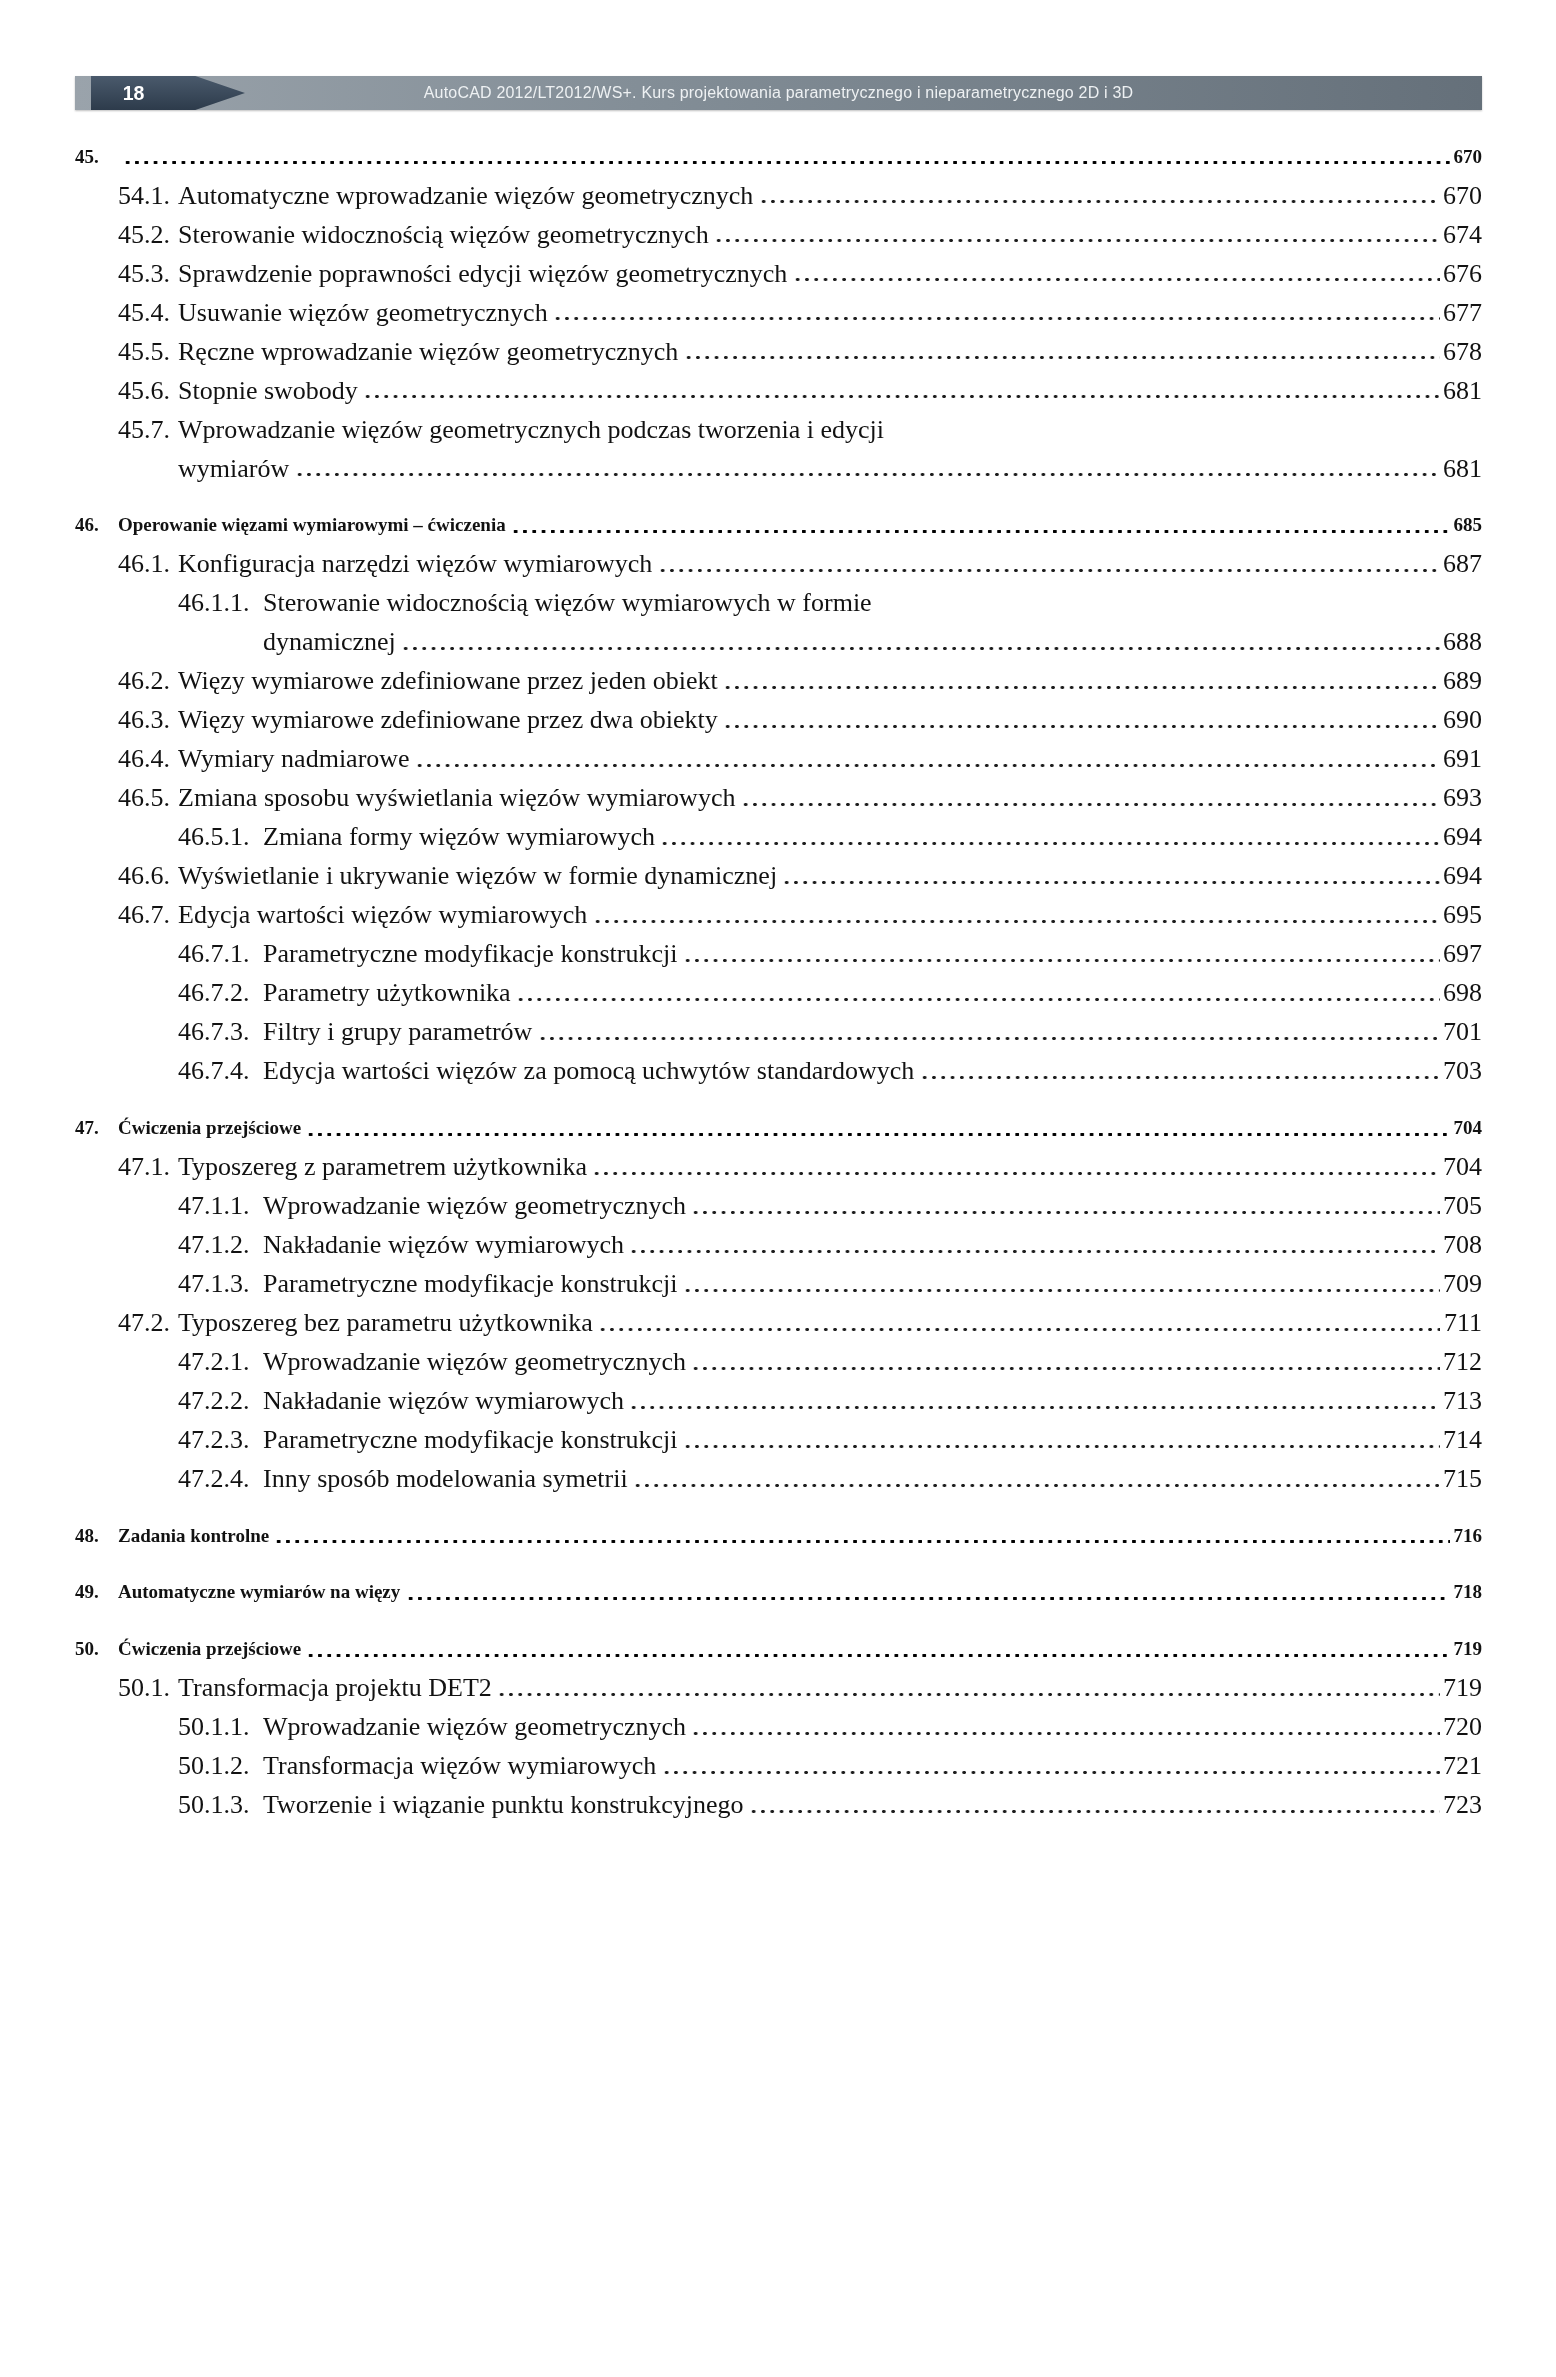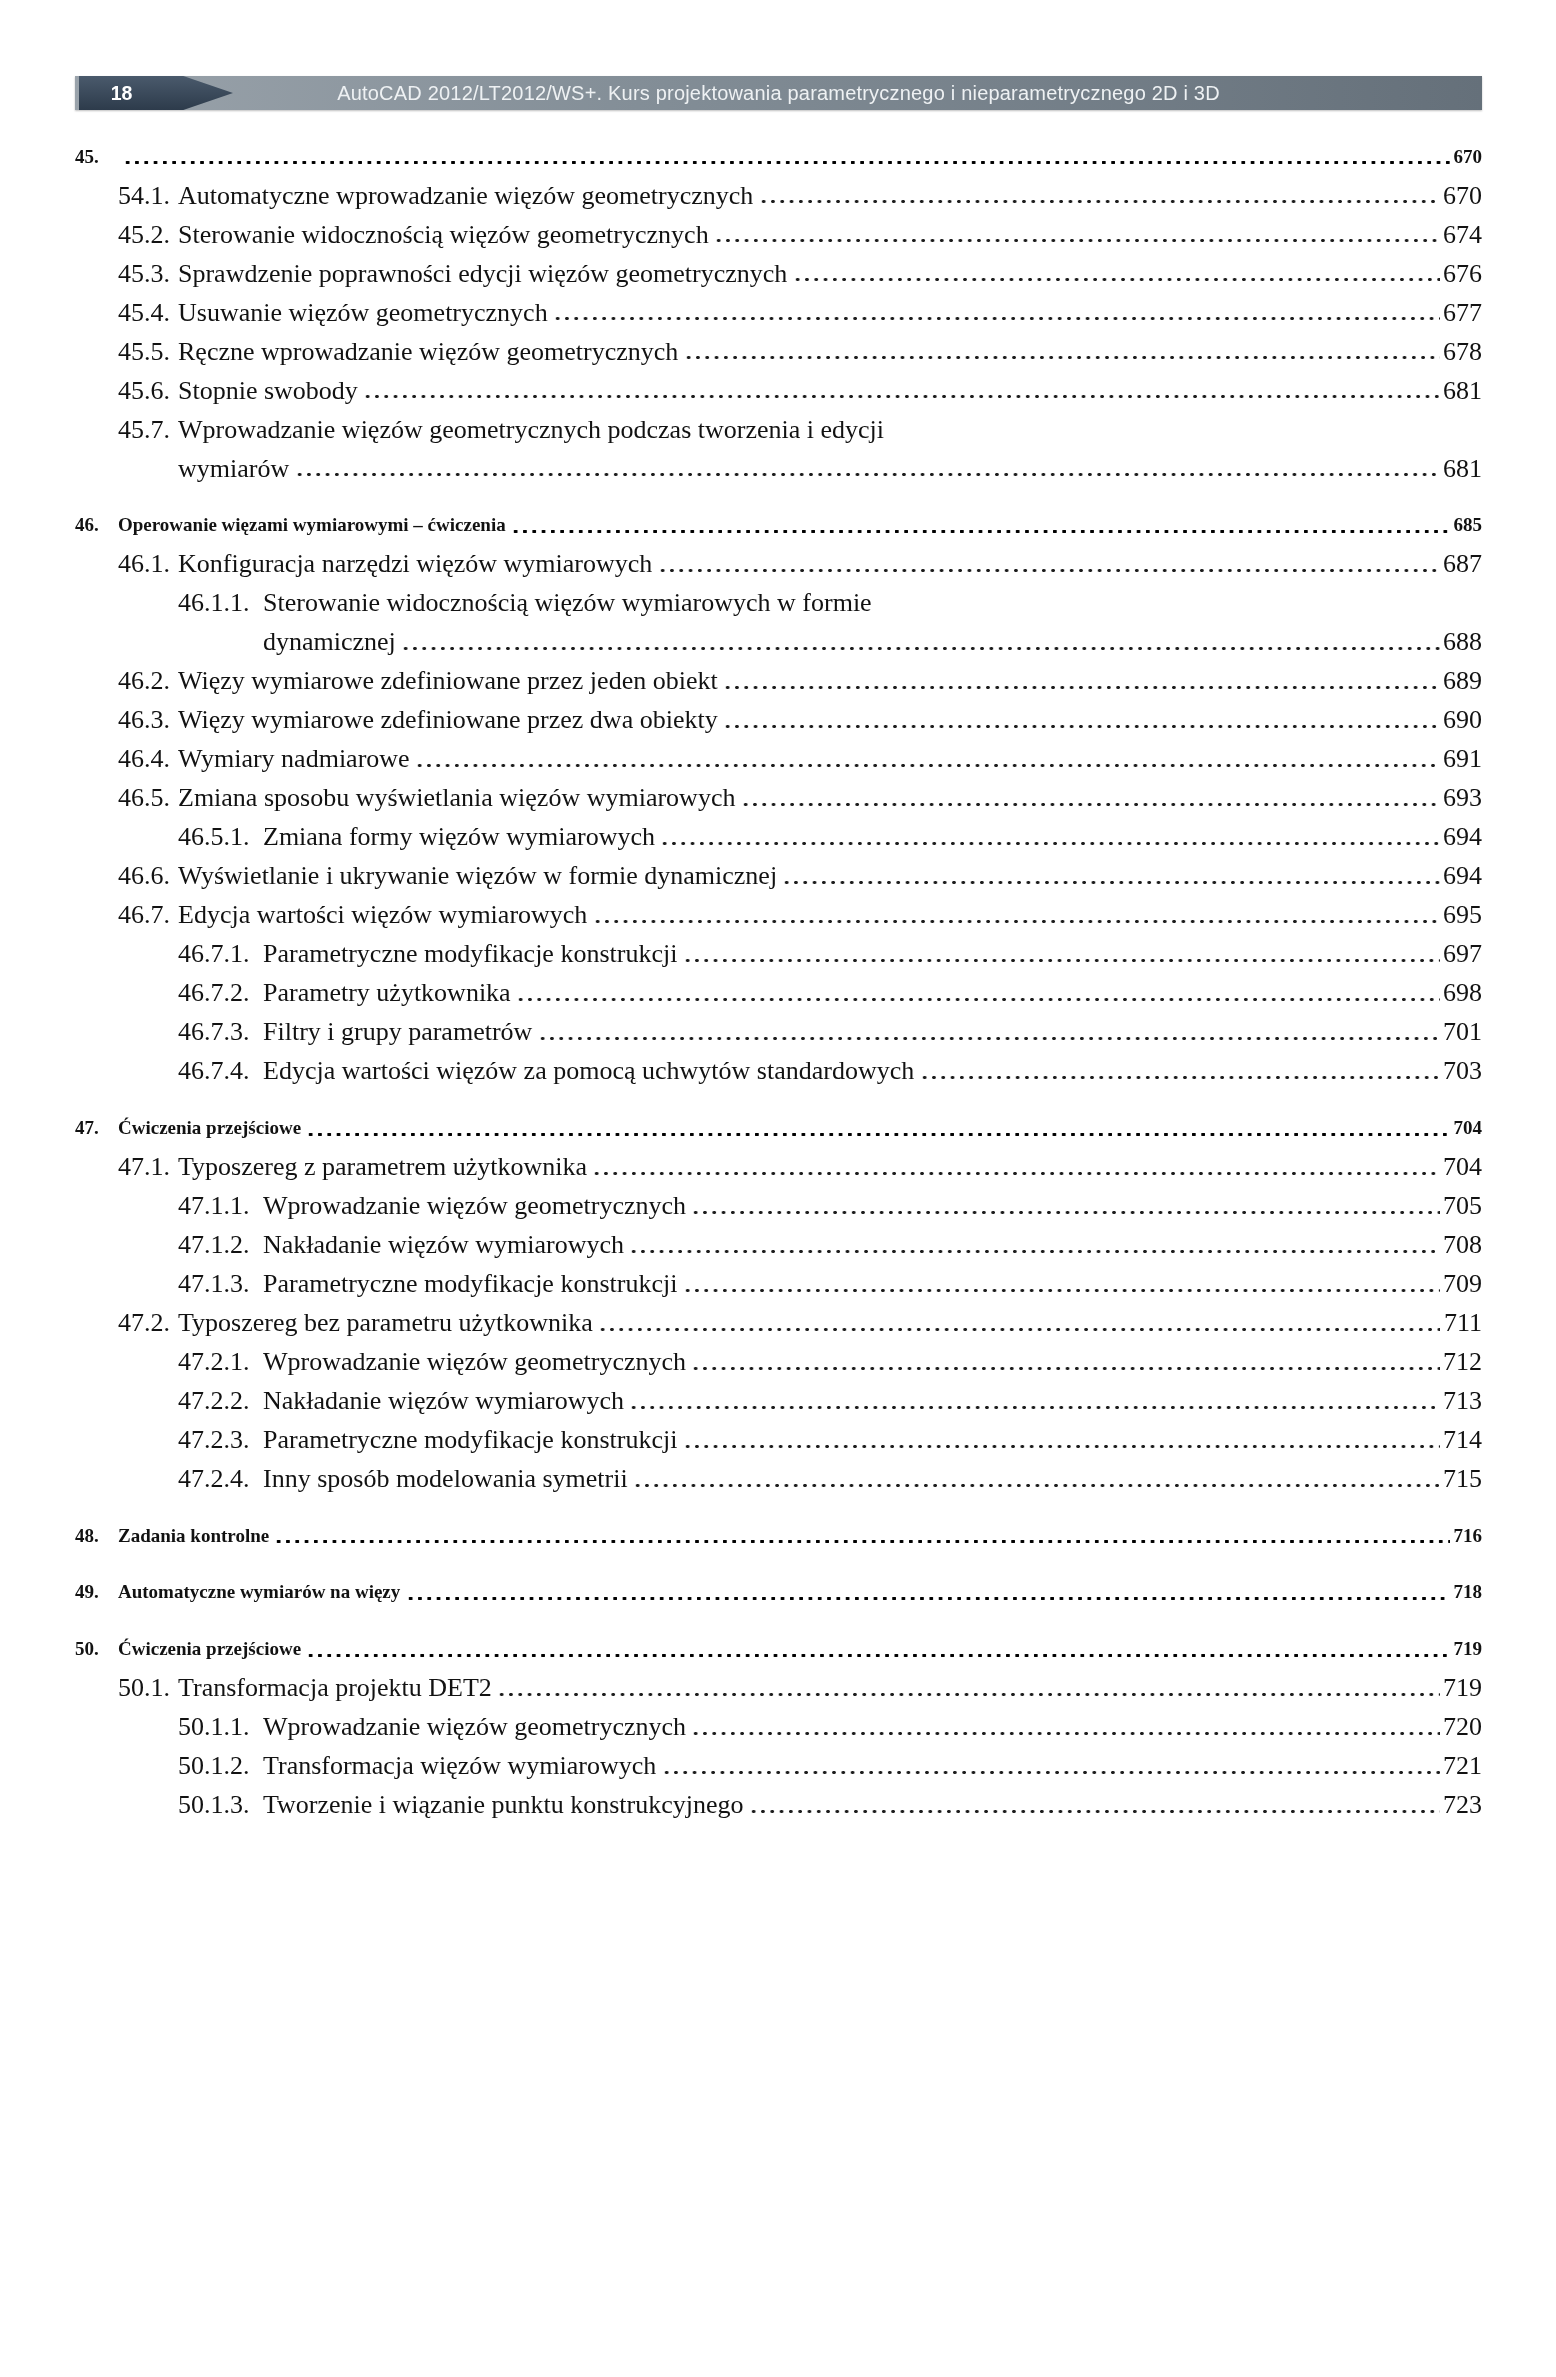--- a/index.html
+++ b/index.html
@@ -12,24 +12,24 @@
 
   
   .header{
     position:relative;height:34px;
     background:linear-gradient(to right,#9aa3ab 0%,#838e97 40%,#65707a 100%);
     box-shadow:0 0.9px 1.8px rgba(0,0,0,0.25);
   }
   .header-title{
     position:absolute;left:0;right:0;top:0;bottom:0;
     text-align:center;font-family:"Liberation Sans",sans-serif;
-    font-size:20px;line-height:34px;color:#eef1f3;letter-spacing:0.2px;
+    font-size:16px;line-height:34px;color:#eef1f3;letter-spacing:0.2px;
     white-space:nowrap;
   }
-  .pagenum-wrap{position:absolute;left:4px;top:0;bottom:0;display:flex;}
+  .pagenum-wrap{position:absolute;left:16px;top:0;bottom:0;display:flex;}
   .pagenum-box{
     width:85px;display:flex;align-items:center;justify-content:center;
     background:linear-gradient(to bottom,#4a5a6c 0%,#2d3b4b 100%);
     color:#ffffff;font-family:"Liberation Sans",sans-serif;
     font-weight:bold;font-size:19.5px;
   }
   .chev{
     width:69px;
     background:linear-gradient(to bottom,#4a5a6c 0%,#2d3b4b 100%);
     clip-path:polygon(0 0,28% 0,100% 50%,28% 100%,0 100%);

